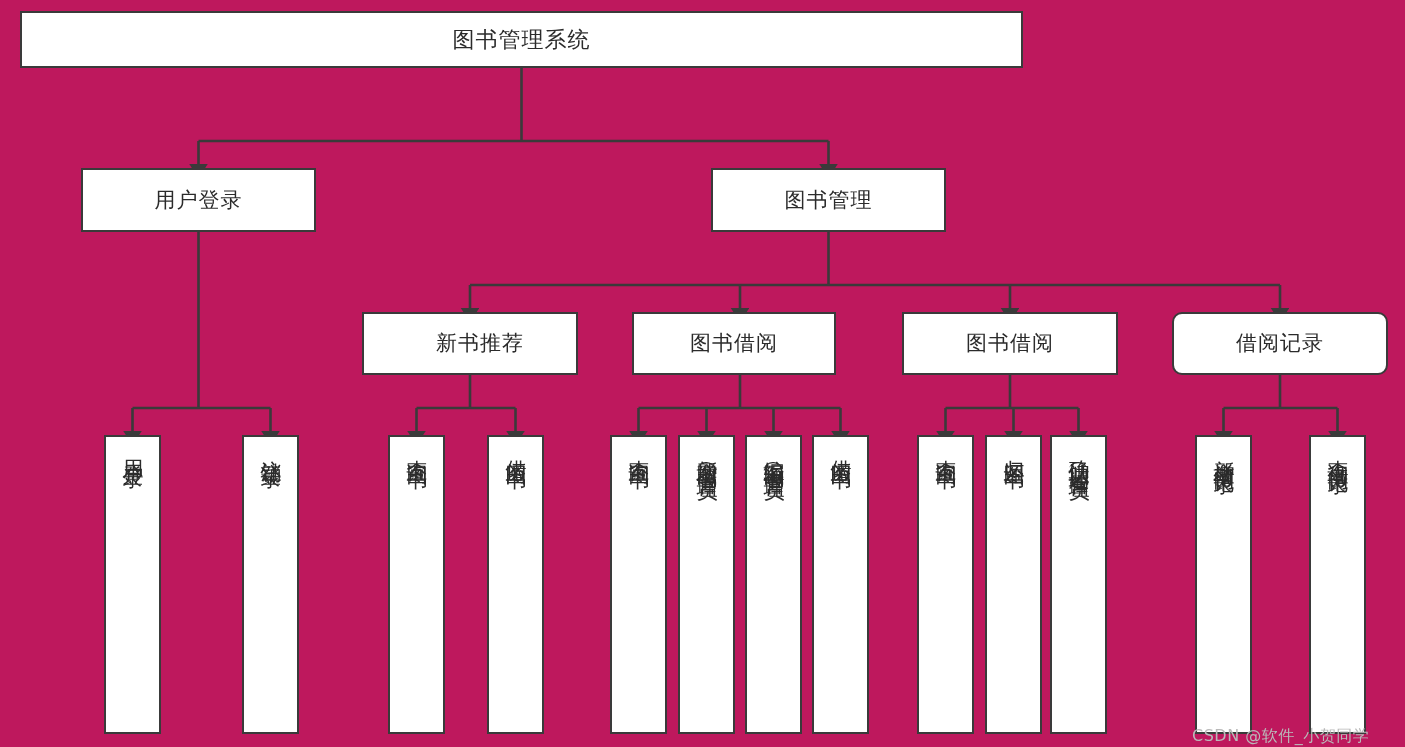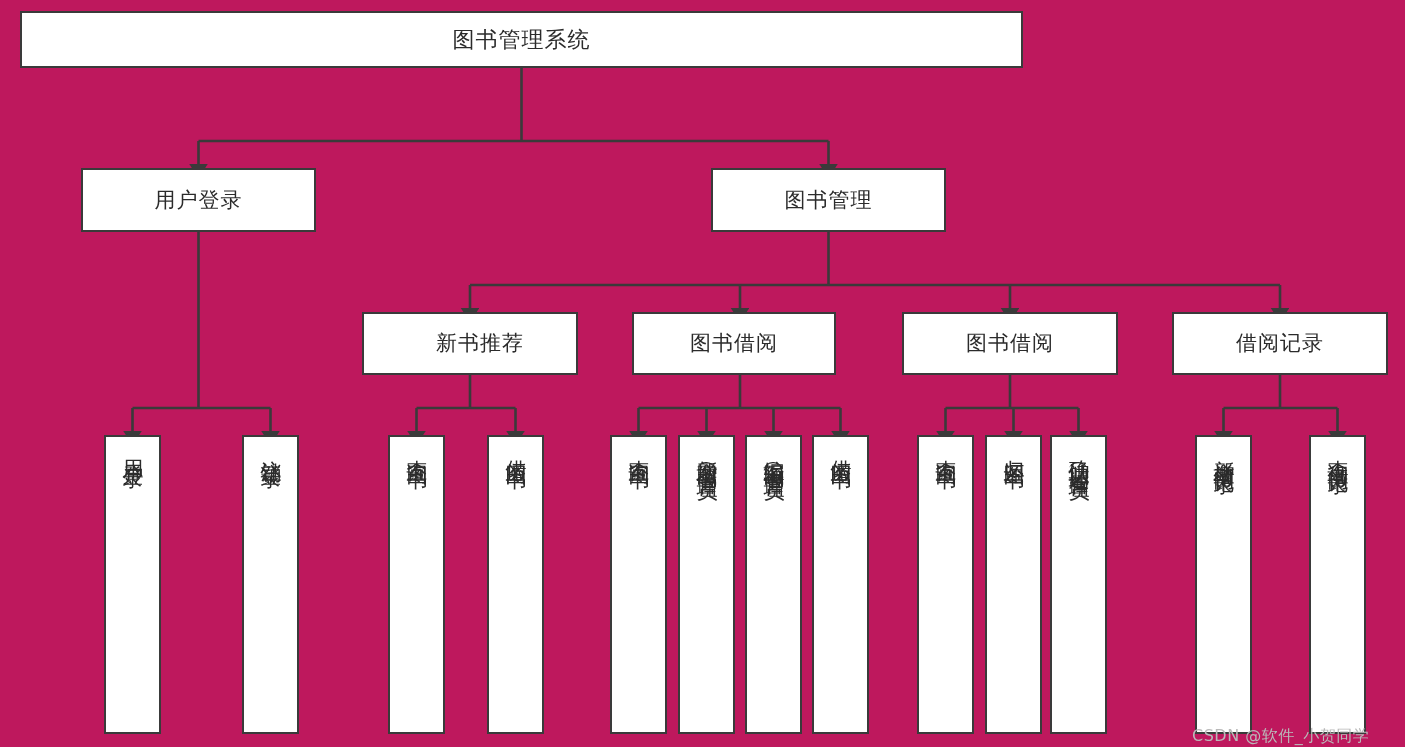--- a/index.html
+++ b/index.html
@@ -132,21 +132,21 @@
       </div>
       <div class="node horiz" style="left: 362px; top: 312px; width: 216px; height: 63px; padding-left: 20px;">
         <span class="label">新书推荐</span>
       </div>
       <div class="node horiz" style="left: 632px; top: 312px; width: 204px; height: 63px;">
         <span class="label">图书借阅</span>
       </div>
       <div class="node horiz" style="left: 902px; top: 312px; width: 216px; height: 63px;">
         <span class="label">图书借阅</span>
       </div>
-      <div class="node horiz" style="left: 1172px; top: 312px; width: 216px; height: 63px;">
+      <div class="node horiz" style="left: 1172px; top: 312px; width: 216px; height: 63px; border-radius: 10px;">
         <span class="label">借阅记录</span>
       </div>
       <div class="node vert" style="left: 104px; top: 435px; width: 57px; height: 299px;">
         <span class="label">用户登录</span>
       </div>
       <div class="node vert" style="left: 242px; top: 435px; width: 57px; height: 299px;">
         <span class="label">注销登录</span>
       </div>
       <div class="node vert" style="left: 388px; top: 435px; width: 57px; height: 299px;">
         <span class="label">查询图书</span>

